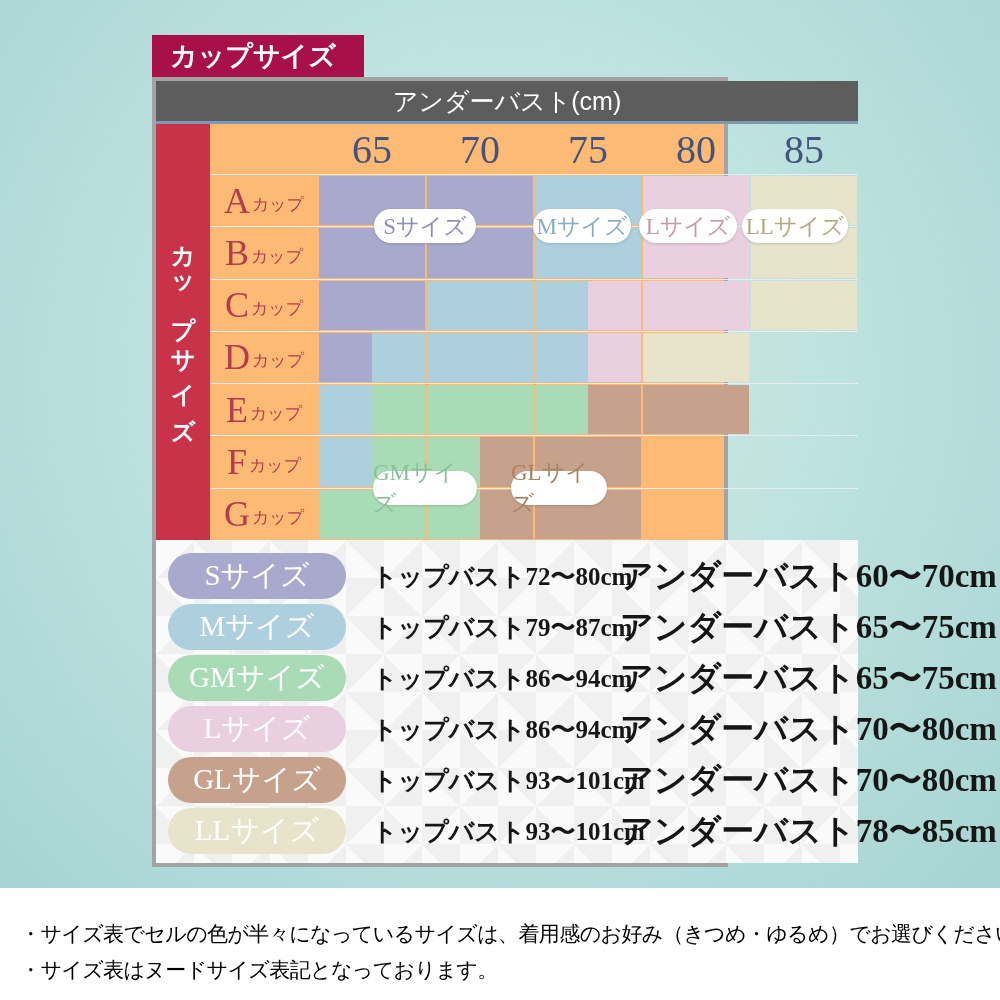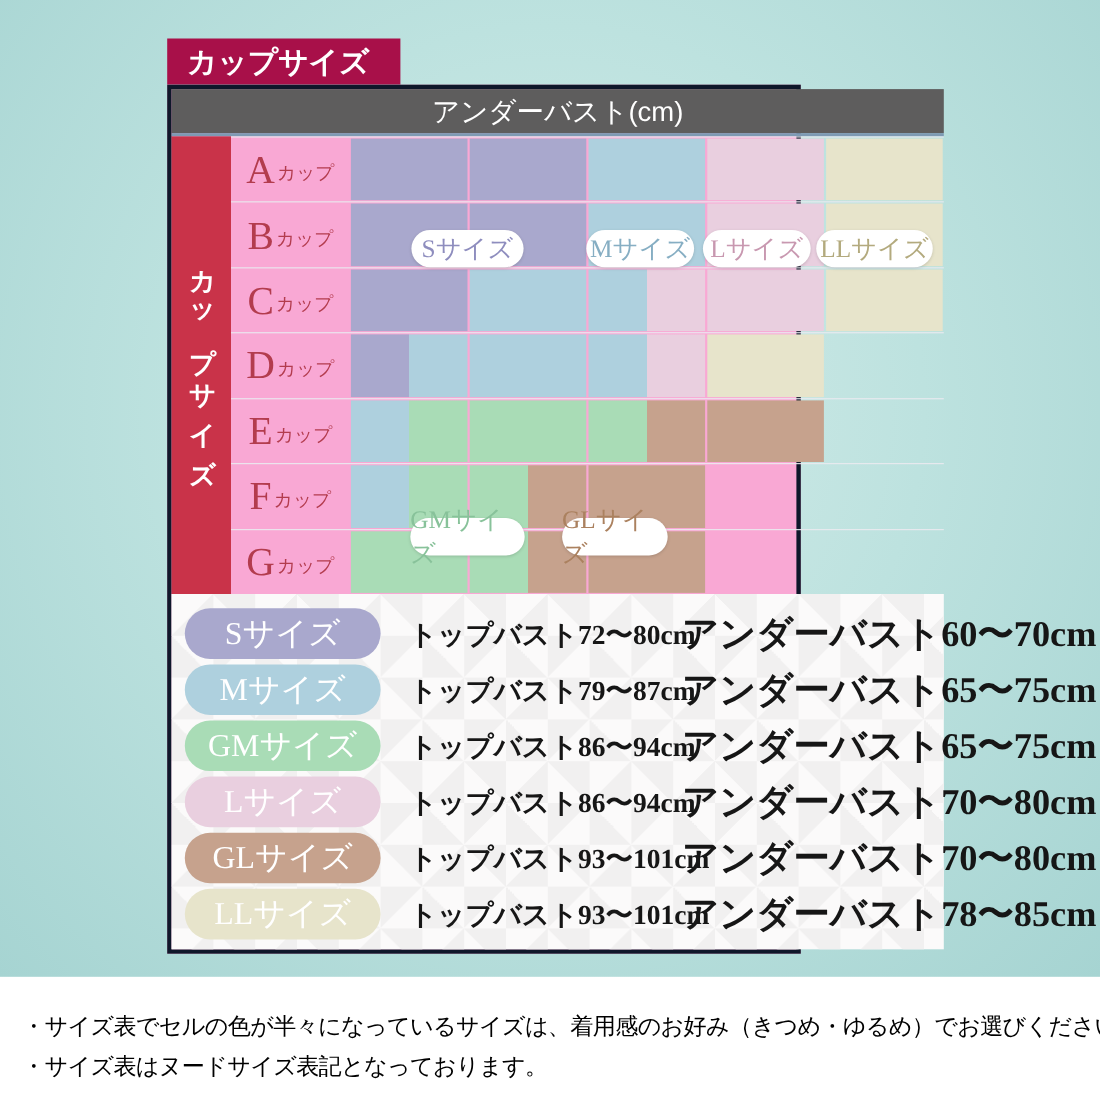--- a/index.html
+++ b/index.html
@@ -1,22 +1,22 @@
 <!DOCTYPE html>
 <html><head>
 <meta charset="utf-8">
 <style>
   html,body{margin:0;padding:0;width:1000px;height:1000px;overflow:hidden;background:#fff;}
   .stage{position:relative;width:1000px;height:1000px;font-family:"Liberation Sans","DejaVu Sans",sans-serif;}
   .teal-bg{position:absolute;left:0;top:0;width:1000px;height:888px;
     background:radial-gradient(ellipse at 50% 42%, #d4ece9 0%, #bde2df 48%, #a6d4d2 100%);}
   .tab{position:absolute;left:152px;top:35px;height:42px;background:#a81049;color:#fff;
     display:flex;align-items:center;padding:0 28px 0 18px;font-weight:bold;font-size:27px;}
-  .box{position:absolute;left:152px;top:77px;width:576px;height:790px;border:4px solid #0f172a;
-    background:#f9a8d4;box-sizing:border-box;}
+  .box{position:absolute;left:152px;top:77px;width:576px;height:790px;border:4px solid #a3a3a3;
+    background:#fdba74;box-sizing:border-box;}
   .gray-header{position:absolute;top:0;left:0;width:702px;height:40px;background:#5e5d5d;color:#fff;
     font-size:25px;display:flex;align-items:center;justify-content:center;}
   .blue-line{position:absolute;top:40px;left:0;width:702px;height:3px;background:#7e9ab3;}
   .red-bar{position:absolute;top:43px;left:0;width:54px;height:416px;background:#c93349;
     display:flex;align-items:center;justify-content:center;}
   .red-bar span{writing-mode:vertical-rl;text-orientation:upright;color:#fff;font-weight:bold;
     font-size:24px;letter-spacing:7px;}
   .size-table{position:absolute;top:43px;left:54px;width:648px;height:416px;display:flex;flex-direction:column;}
   .num-row{height:50px;display:flex;}
   .num-spacer{width:108px;}
@@ -63,20 +63,28 @@
     <div class="gray-header">
       <span>アンダーバスト(cm)</span>
     </div>
     <div class="blue-line"></div>
 
     <div class="red-bar">
       <span>カップサイズ</span>
     </div>
 
     <div class="size-table">
+      <div class="num-row">
+        <div class="num-spacer"></div>
+      <div class="num-cell">65</div>
+          <div class="num-cell">70</div>
+          <div class="num-cell">75</div>
+          <div class="num-cell">80</div>
+          <div class="num-cell">85</div>
+        </div>
 
     <div class="grid-row">
           <div class="row-label">
             <div class="row-letter">A</div>
             <div class="row-suffix">カップ</div>
           </div>
           <div class="cell" style="background: rgb(169, 168, 205);"></div>
           <div class="cell" style="background: rgb(169, 168, 205);"></div>
           <div class="cell" style="background: rgb(174, 208, 222);"></div>
           <div class="cell" style="background: rgb(233, 207, 223);"></div>

